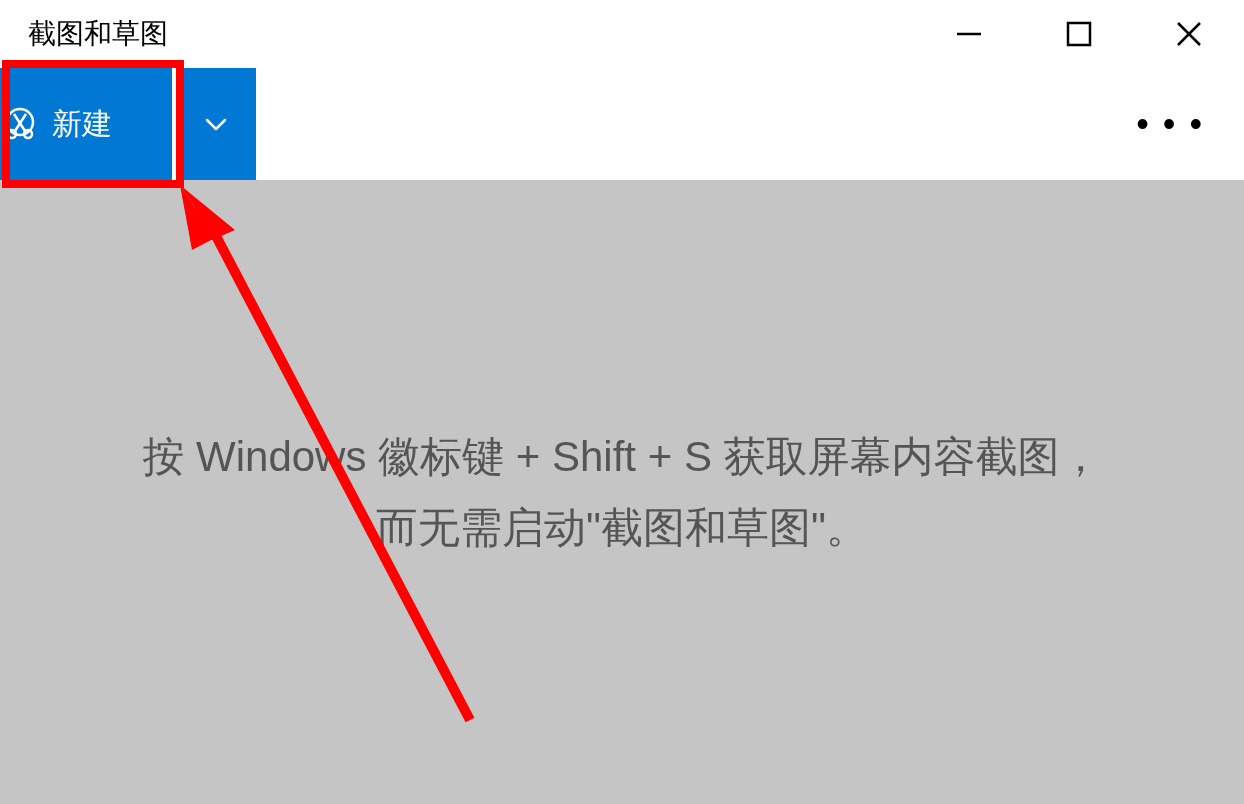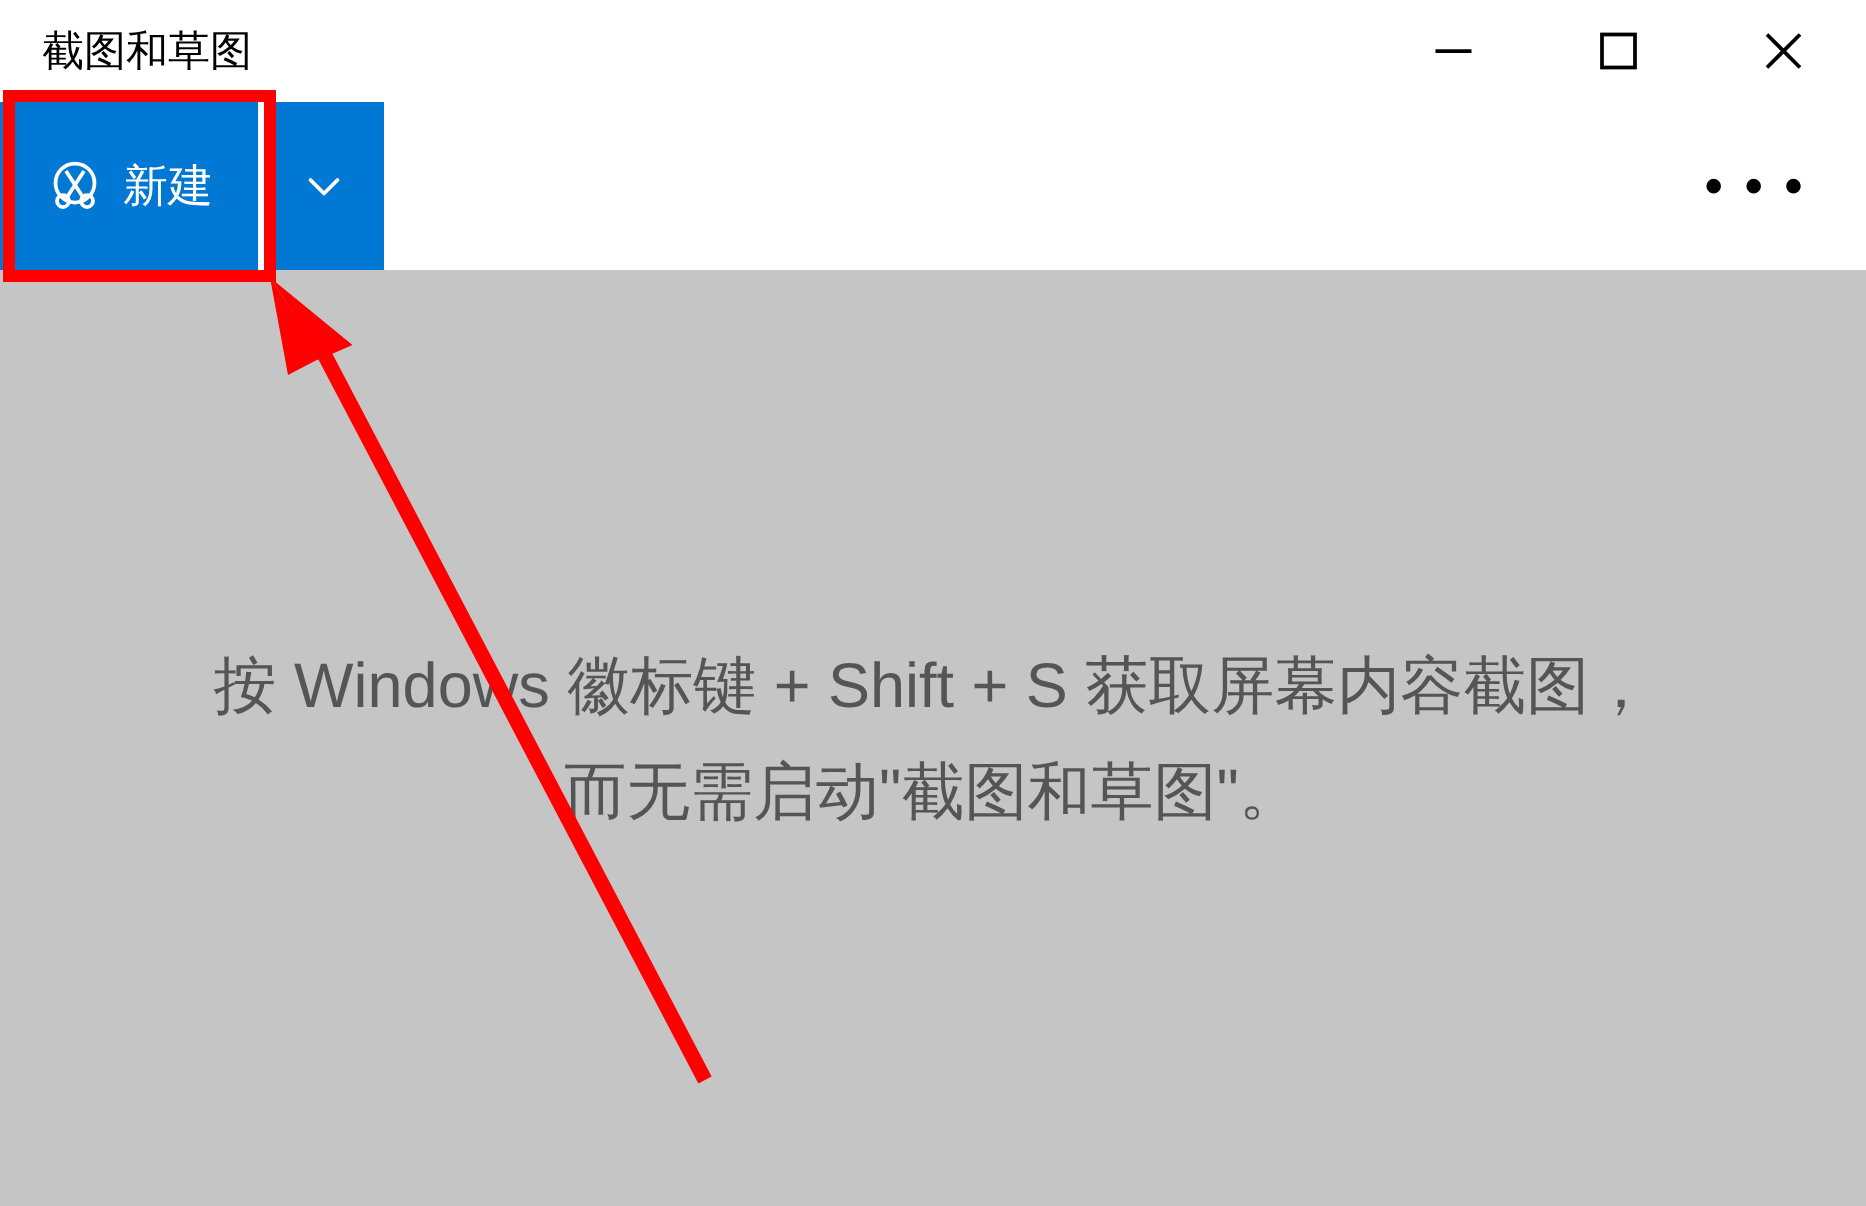--- a/index.html
+++ b/index.html
@@ -82,21 +82,21 @@
       border: 8px solid #ff0000;
       z-index: 10;
       pointer-events: none;
     }
     
     .new-button {
       background: #0078d4;
       color: #ffffff;
       display: flex;
       align-items: center;
-      justify-content: center;
+      justify-content: flex-start;
       width: 172px;
       height: 100%;
       cursor: pointer;
       gap: 12px;
     }
     
     .new-button-icon {
       display: flex;
       align-items: center;
     }

